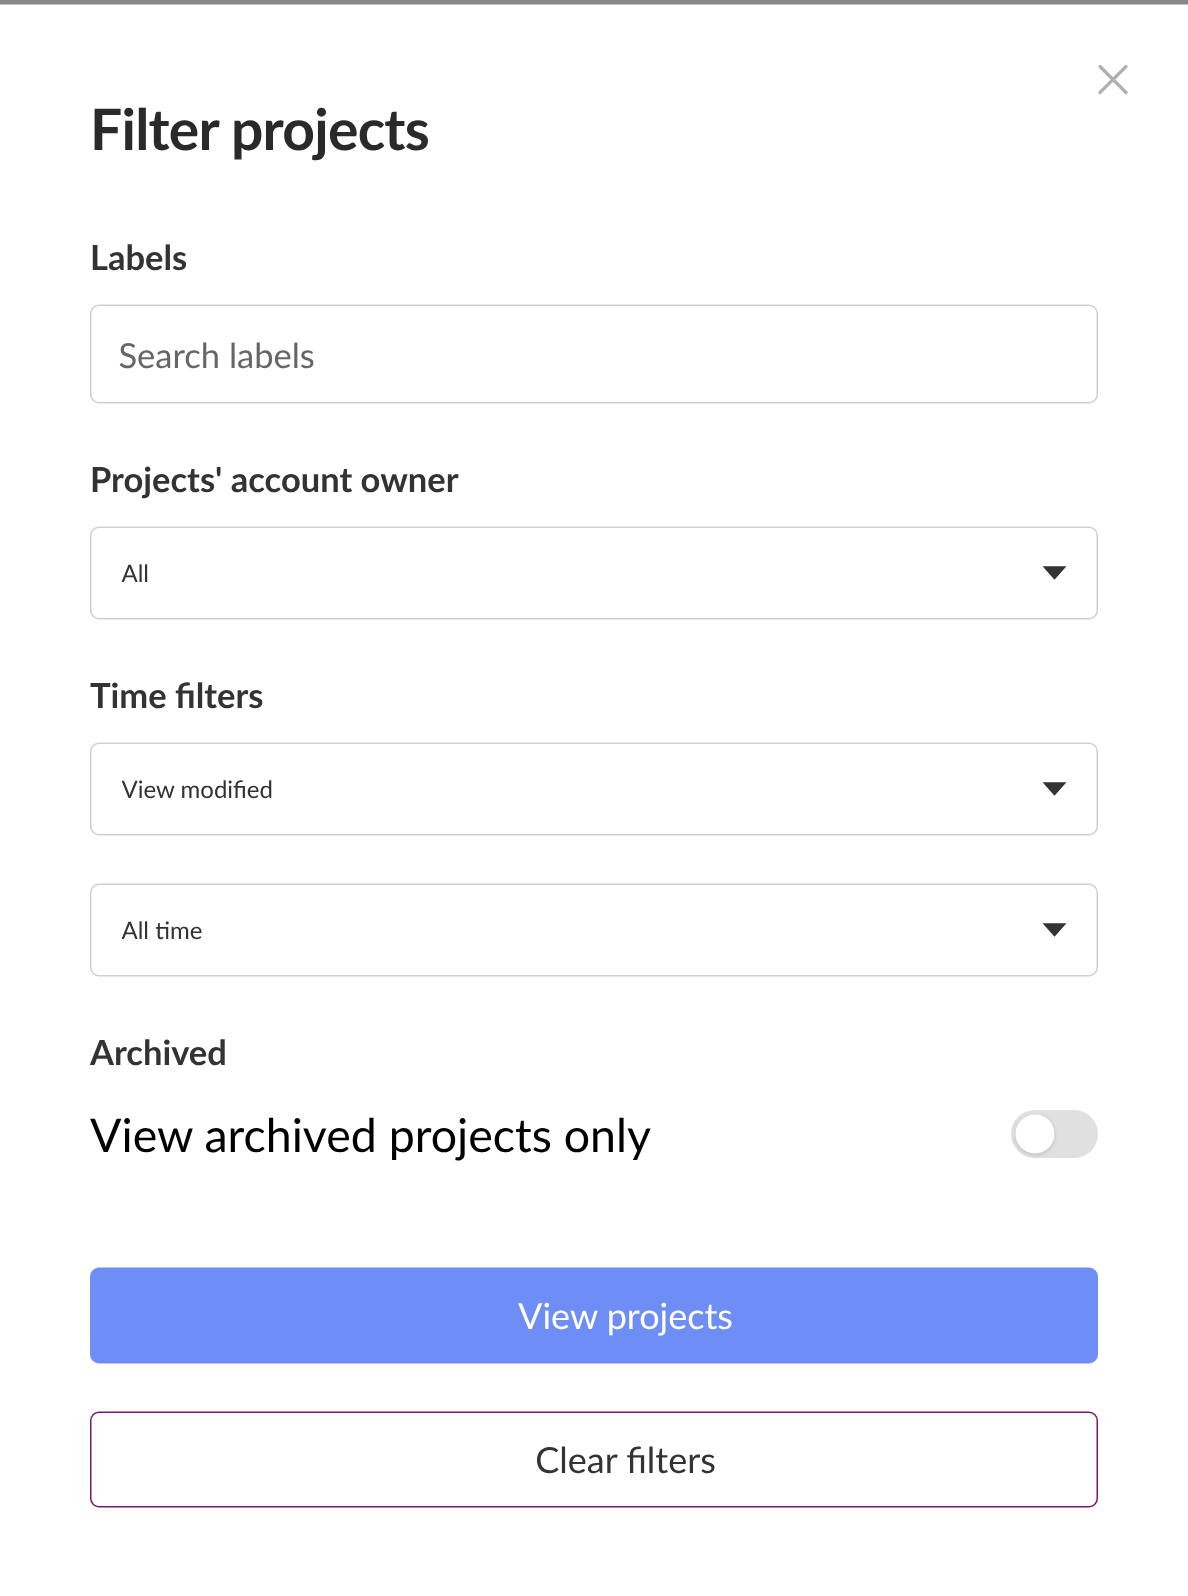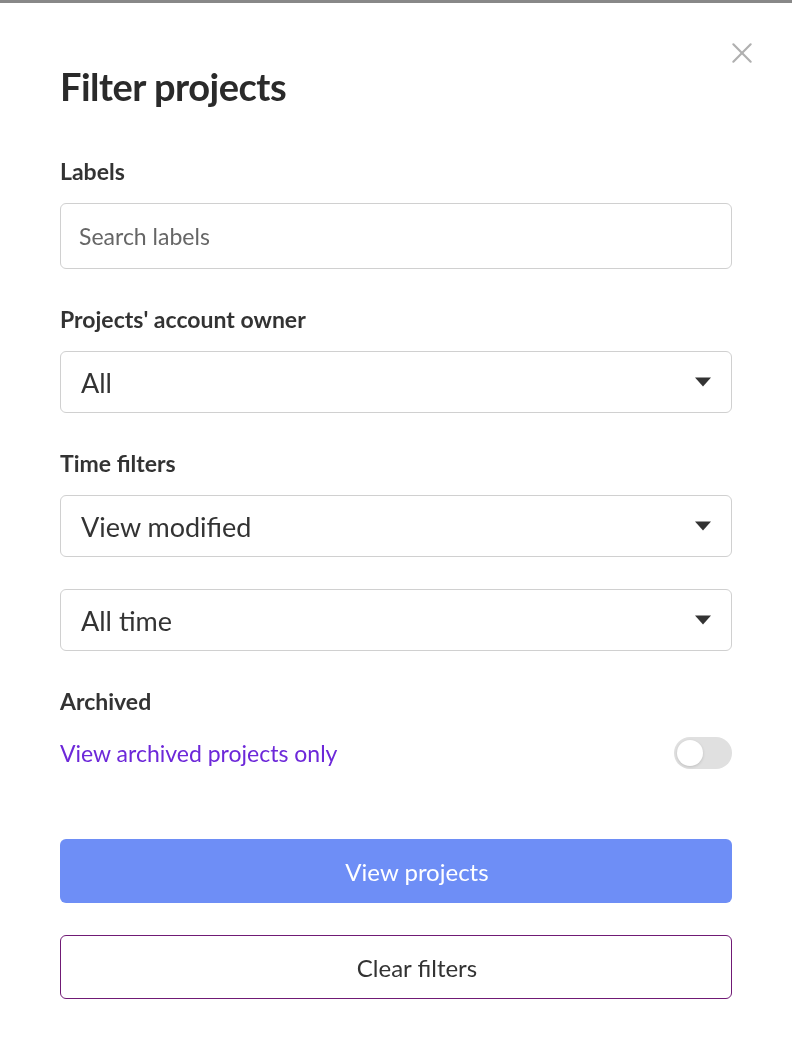--- a/index.html
+++ b/index.html
@@ -74,21 +74,21 @@
     .text-input::placeholder {
       color: #666;
     }
 
     .select-box {
       width: 100%;
       height: 62px;
       border: 1px solid #d0d0d0;
       border-radius: 6px;
       padding: 0 50px 0 20px;
-      font-size: 27px;
+      font-size: 16px;
       color: #333;
       background: #fff;
       cursor: pointer;
       display: flex;
       align-items: center;
       position: relative;
     }
 
     .select-box + .select-box {
       margin-top: 32px;
@@ -107,22 +107,22 @@
     }
 
     .toggle-row {
       display: flex;
       align-items: center;
       justify-content: space-between;
       margin-top: 22px;
     }
 
     .toggle-label {
-      font-size: 23px;
-      color: #6d28d9;
+      font-size: 31px;
+      color: #000000;
       font-weight: 400;
     }
 
     .toggle {
       width: 58px;
       height: 32px;
       background: #e0e0e0;
       border-radius: 16px;
       position: relative;
       cursor: pointer;

